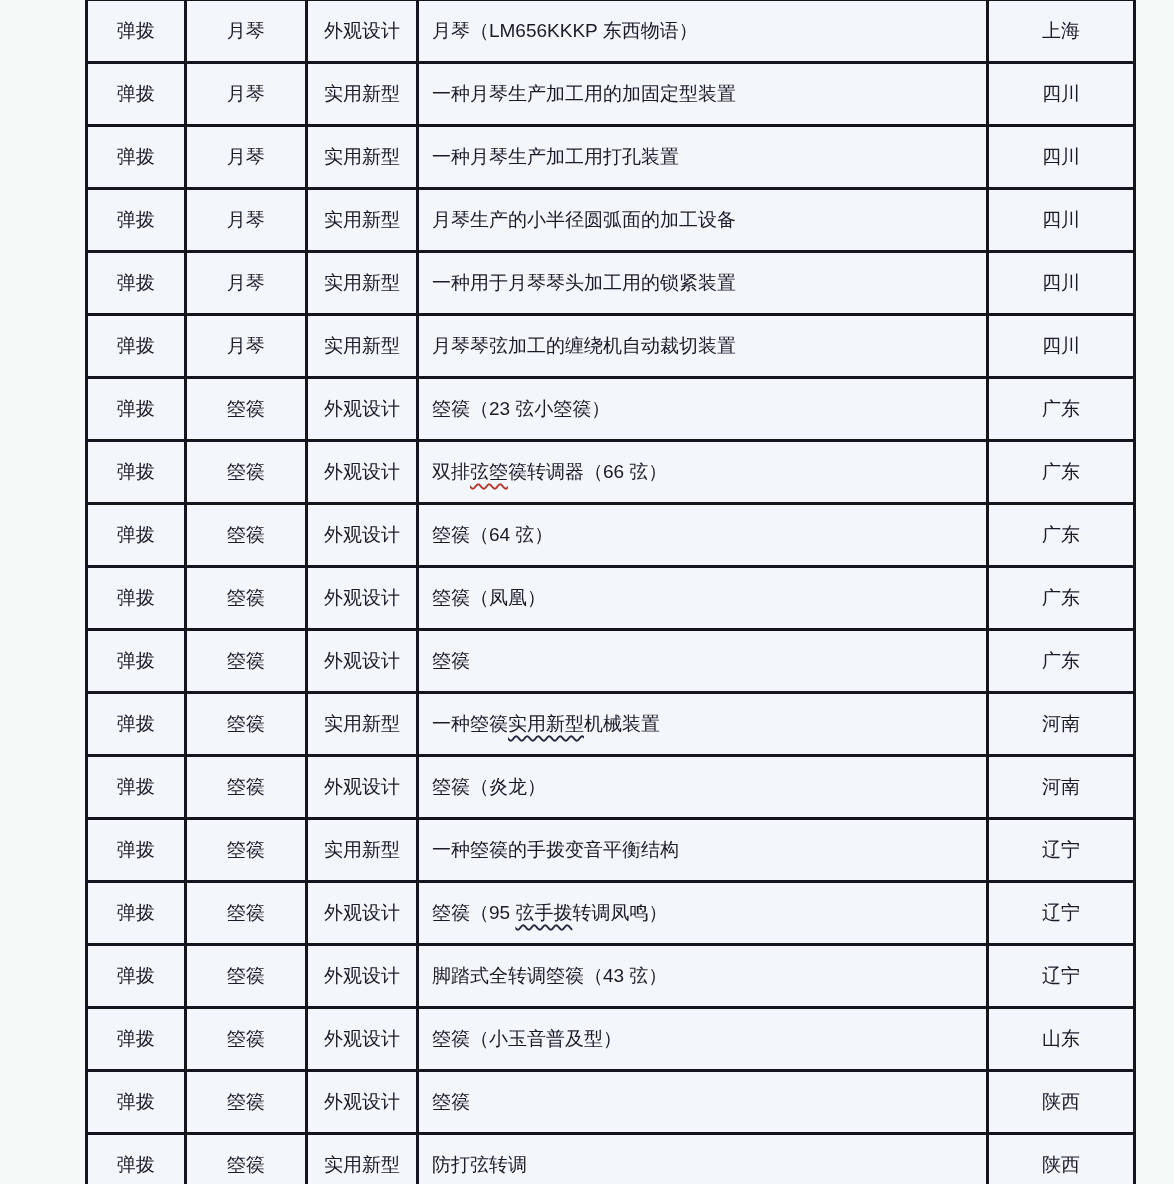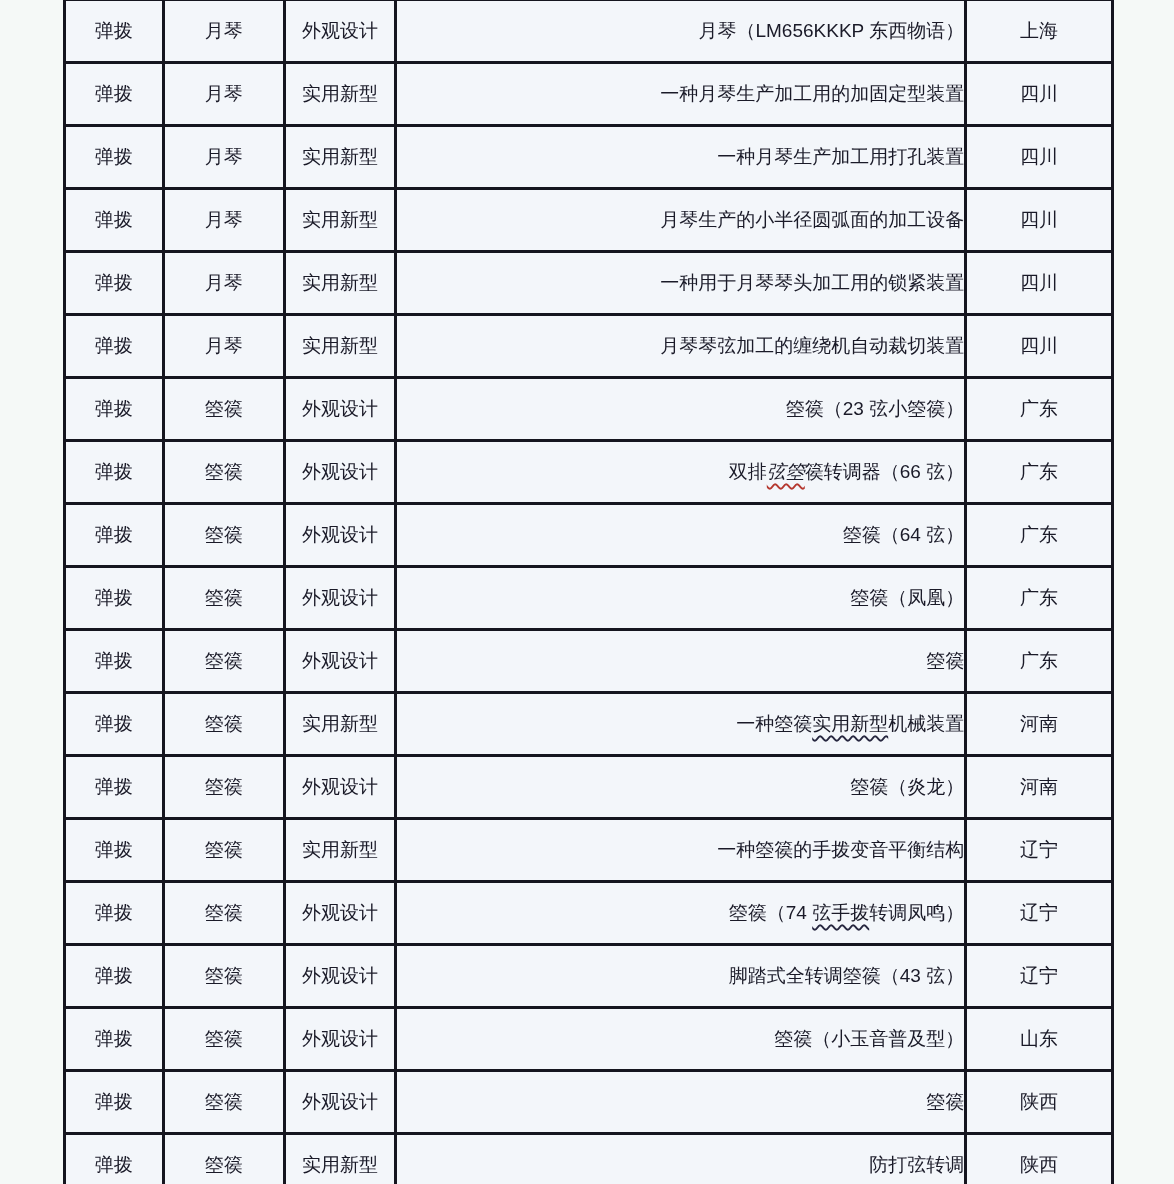--- a/index.html
+++ b/index.html
@@ -15,52 +15,52 @@
     margin: 0; padding: 0;
     width: 1174px; height: 1184px;
     overflow: hidden;
     background: var(--page-bg);
     font-family: "Liberation Sans", "DejaVu Sans", sans-serif;
   }
   .page {
     position: relative;
     width: 1114px; height: 1184px;
     overflow: hidden;
+    margin-left: 22px;
   }
   table.patent-table {
     position: absolute;
     left: 63px; top: -2px;
     border-collapse: collapse;
     table-layout: fixed;
   }
   table.patent-table td {
     border: 3px solid var(--border-c);
     background: var(--cell-bg);
     height: 63px;
     font-size: 19px;
     font-weight: 500;
     color: var(--text-c);
     text-align: center;
     padding: 0;
     white-space: nowrap;
     overflow: hidden;
   }
   table.patent-table td.title-cell {
-    text-align: right;
+    text-align: left;
     padding-left: 13px;
   }
   .col-category  { width: 102px; }
   .col-instrument{ width: 126px; }
   .col-type     { width: 113px; }
   .col-title    { width: 585px; }
   .col-province { width: 153px; }
   .sq-red {
     text-decoration: underline wavy var(--sq-red) 2px;
     text-underline-offset: 5px;
-    font-style: italic;
   }
   .sq-dark {
     text-decoration: underline wavy var(--sq-dark) 2px;
     text-underline-offset: 5px;
   }
 </style>
 </head>
 <body>
 
 <div class="page">
@@ -168,21 +168,21 @@
           <td>弹拨</td>
           <td>箜篌</td>
           <td>实用新型</td>
           <td class="title-cell"><span>一种箜篌的手拨变音平衡结构</span></td>
           <td>辽宁</td>
         </tr>
         <tr>
           <td>弹拨</td>
           <td>箜篌</td>
           <td>外观设计</td>
-          <td class="title-cell"><span>箜篌（74 </span><span class="sq-dark">弦手拨</span><span>转调凤鸣）</span></td>
+          <td class="title-cell"><span>箜篌（95 </span><span class="sq-dark">弦手拨</span><span>转调凤鸣）</span></td>
           <td>辽宁</td>
         </tr>
         <tr>
           <td>弹拨</td>
           <td>箜篌</td>
           <td>外观设计</td>
           <td class="title-cell"><span>脚踏式全转调箜篌（43 弦）</span></td>
           <td>辽宁</td>
         </tr>
         <tr>

